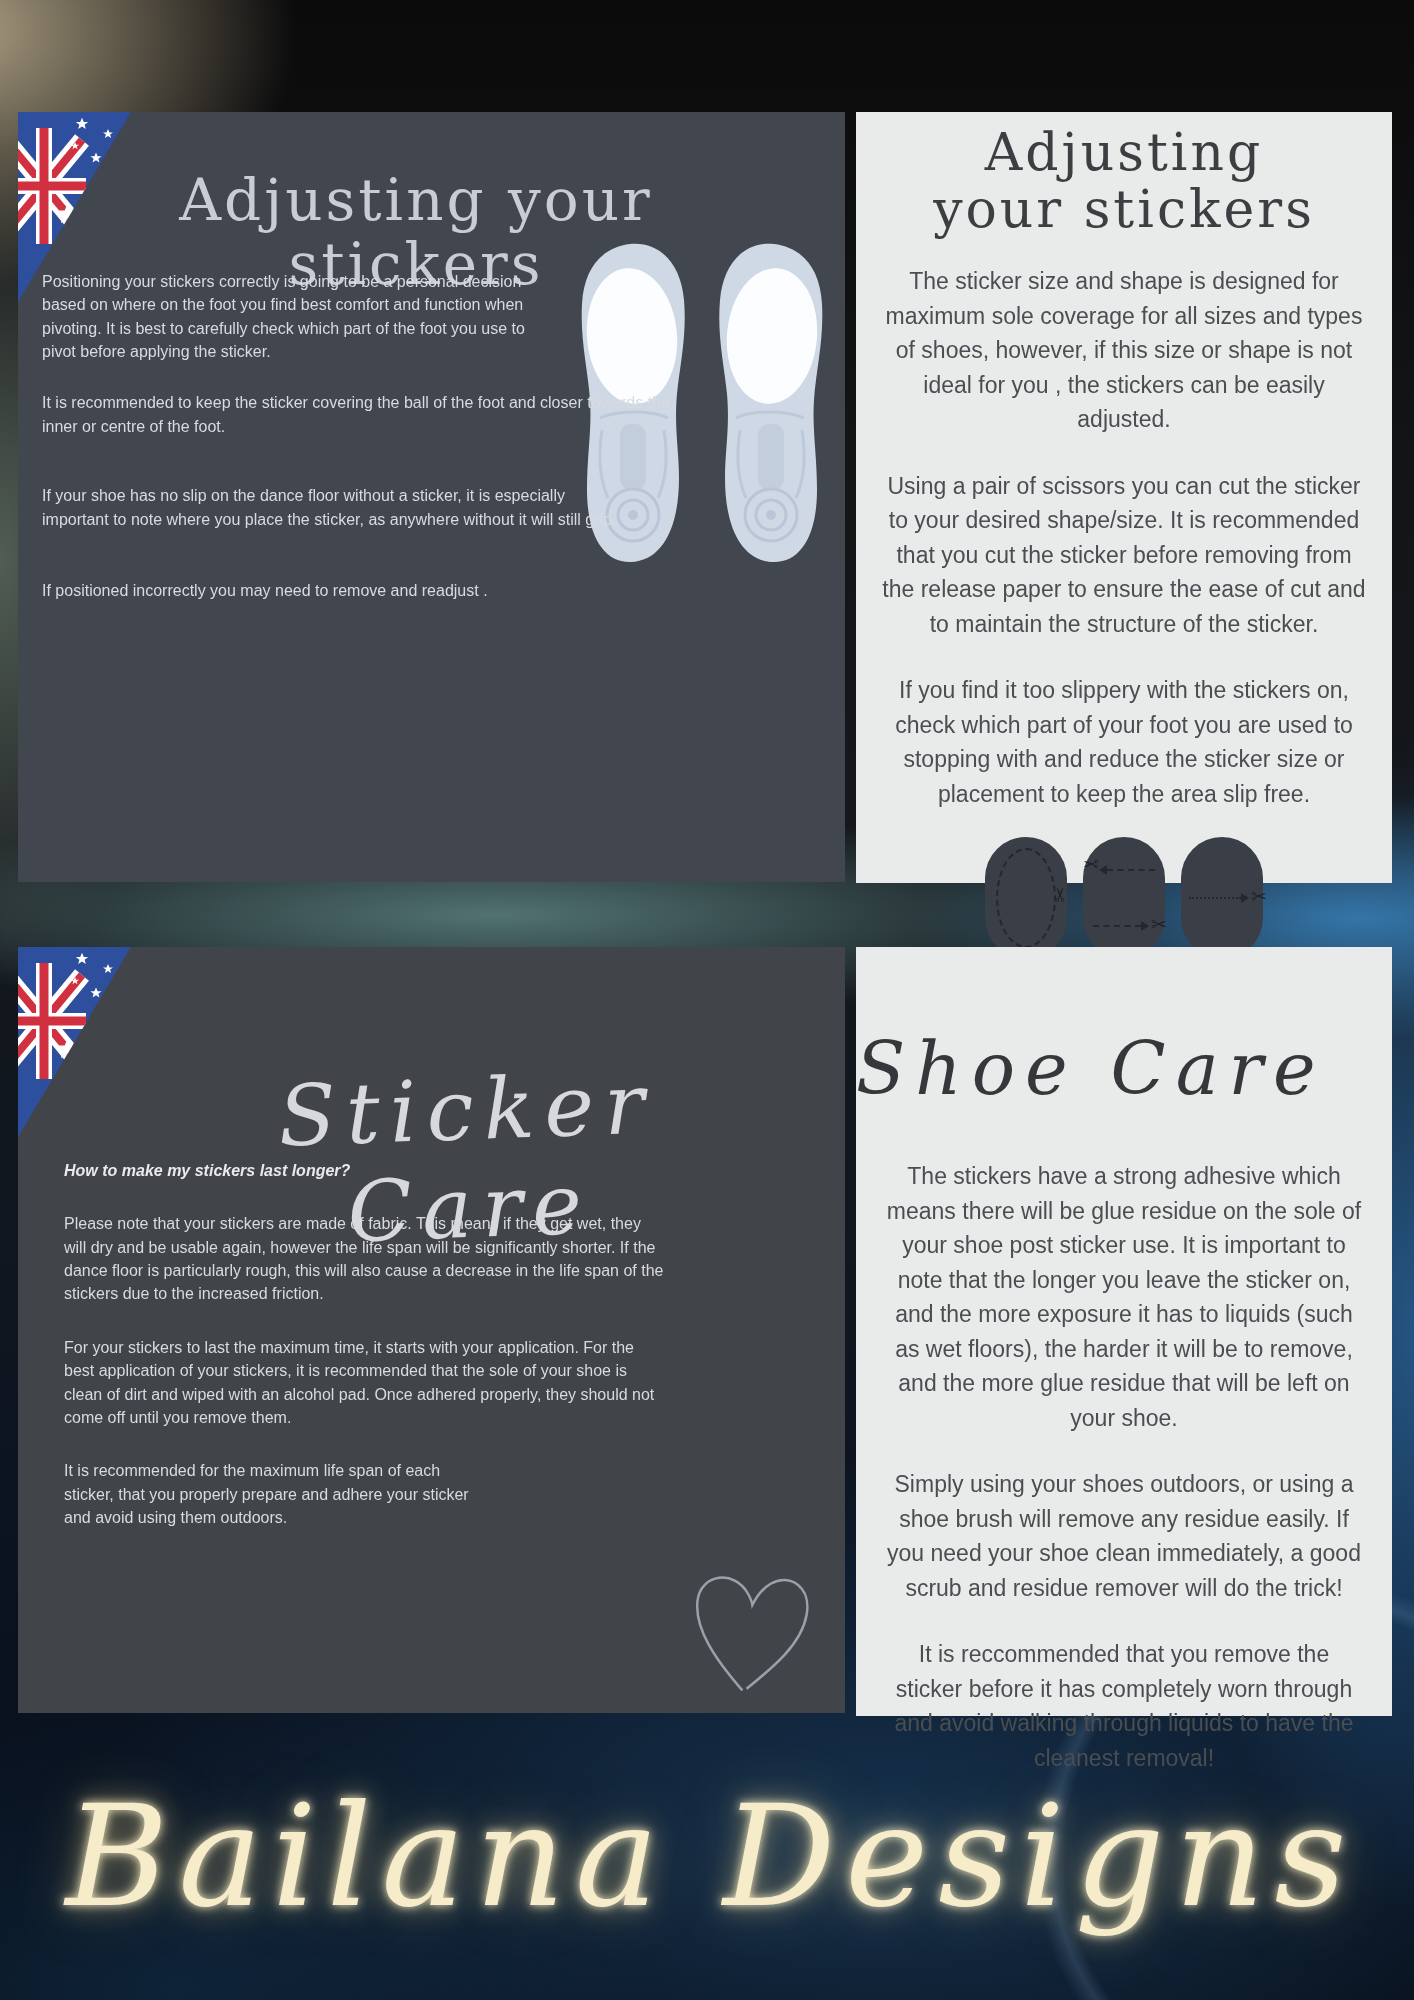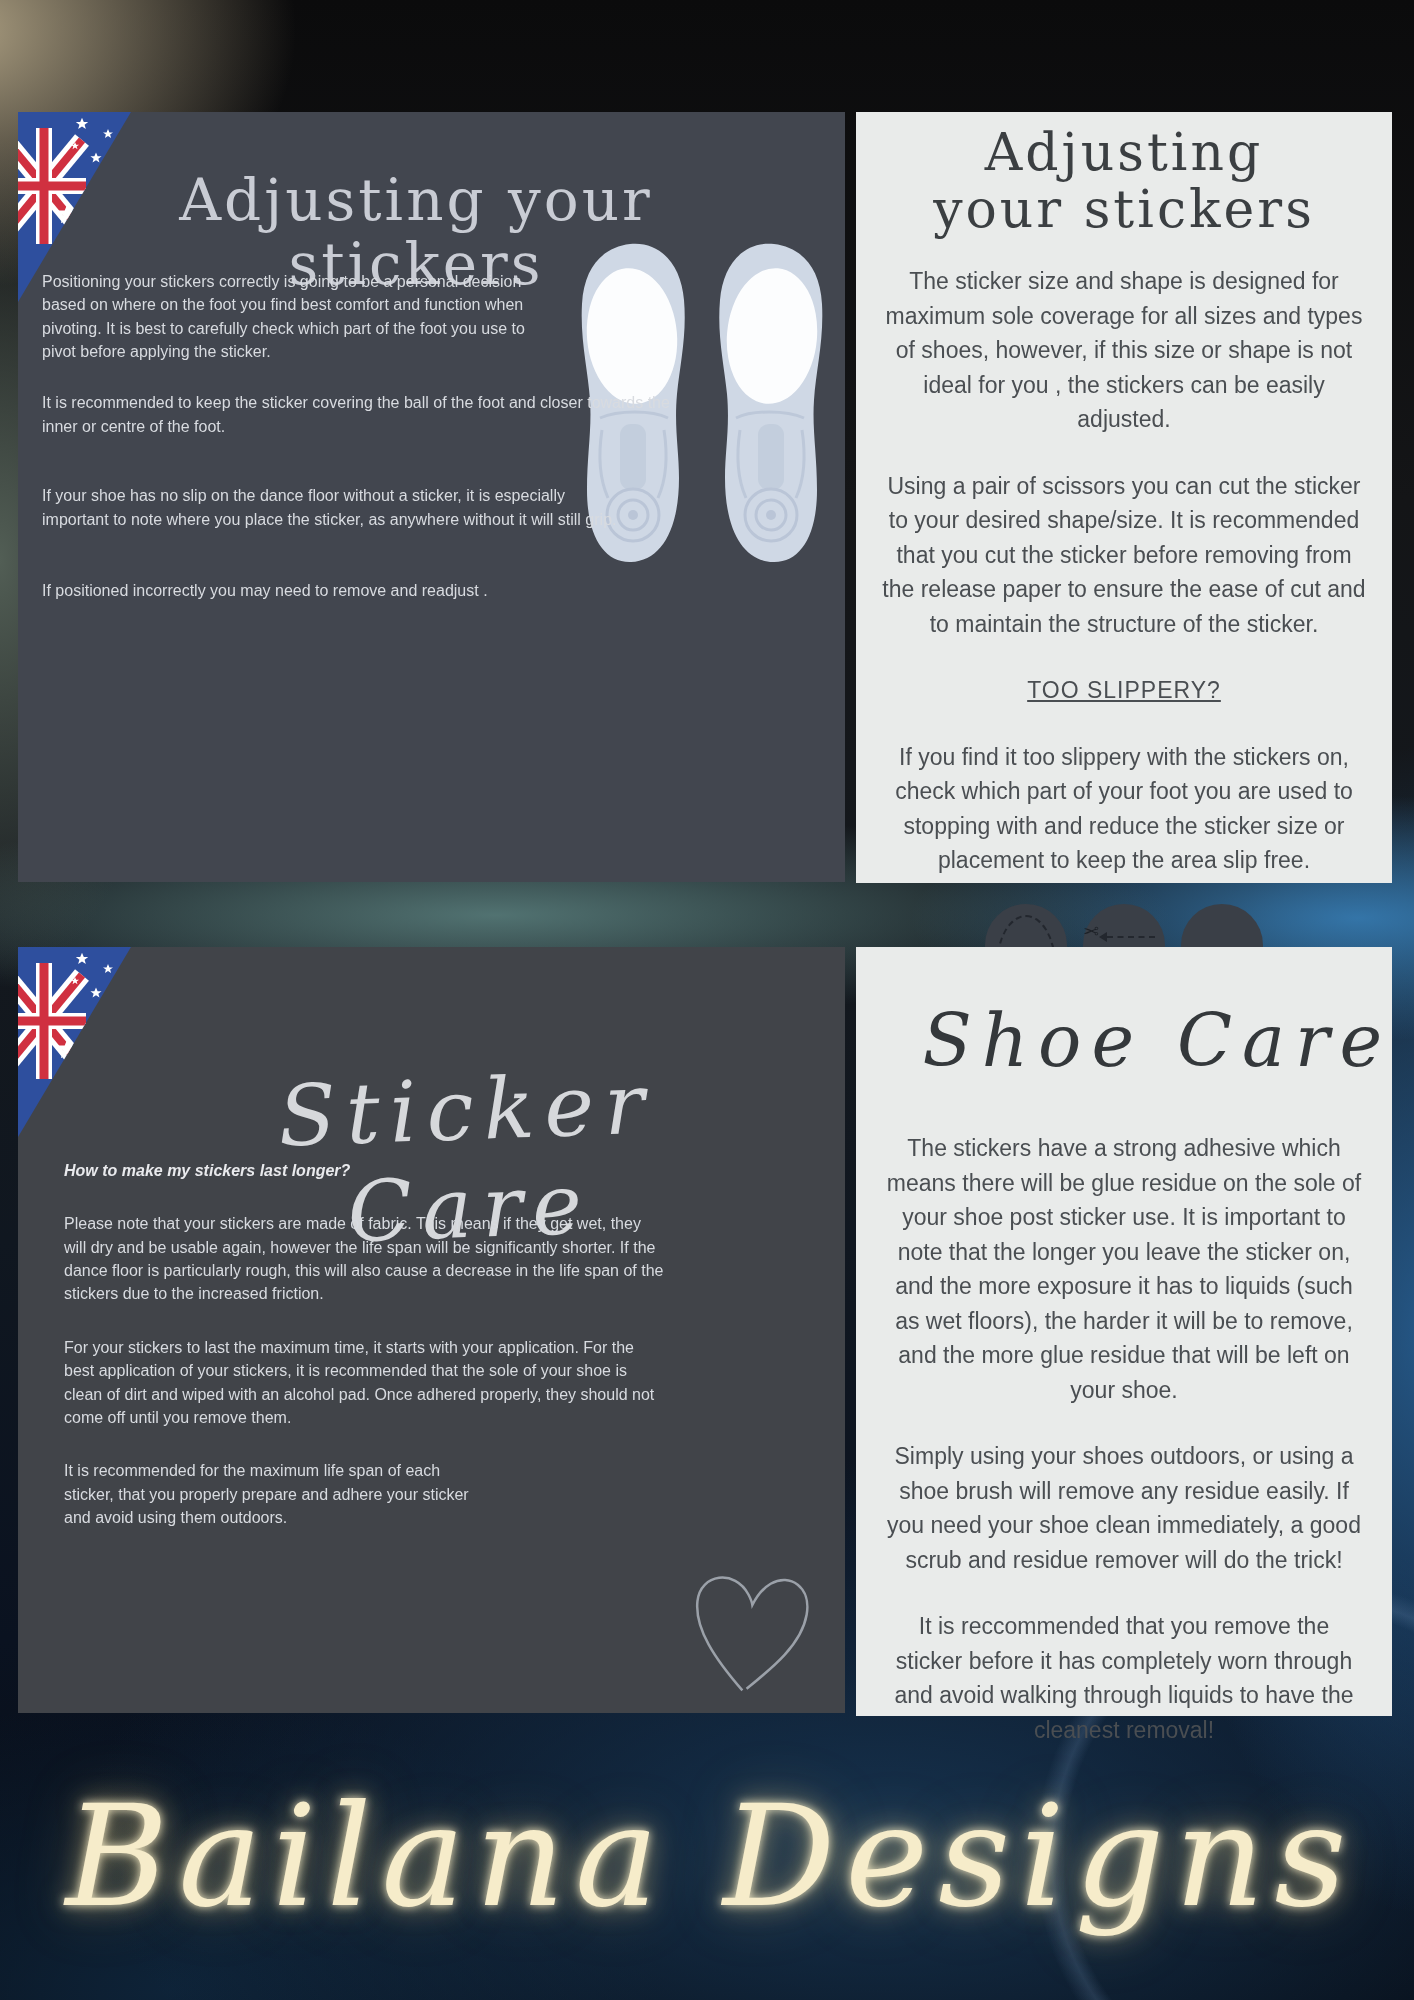--- a/index.html
+++ b/index.html
@@ -28,21 +28,21 @@
   #panel-shoe-care{left:856px;top:947px;width:536px;height:769px;}
   
   .flag{position:absolute;top:0;left:0;width:115px;height:190px;}
   
   .serif-title{font-family:"DejaVu Serif",serif;font-weight:400;letter-spacing:3px;line-height:1.1;}
   #panel-applying .serif-title{position:absolute;left:118px;top:18px;width:560px;font-size:58px;color:#c9ccd4;text-align:center;}
   #panel-adjusting .serif-title{margin:12px auto 0;font-size:52px;color:#3b3f42;text-align:center;}
   
   .script-title{font-family:"DejaVu Serif",serif;font-style:italic;font-weight:400;letter-spacing:10px;}
   #panel-sticker-care .script-title{position:absolute;left:130px;top:58px;width:640px;font-size:84px;color:#d6d8db;text-align:center;transform:rotate(-2deg);}
-  #panel-shoe-care .script-title{margin-top:52px;font-size:72px;color:#34383b;text-align:right;}
+  #panel-shoe-care .script-title{margin-top:80px;font-size:72px;color:#34383b;text-align:left;}
   
   .body-dark p{font-size:16px;line-height:1.46;color:#d8dbe0;margin:0 0 30px 0;}
   .body-light p{font-size:23px;line-height:1.5;color:#4a4e52;margin:0 0 32px 0;text-align:center;}
   .question{font-weight:bold;font-style:italic;font-size:26px;margin:0 0 6px 0;}
   .underline-head{font-size:24px;text-decoration:underline;letter-spacing:1px;color:#45494d;text-align:center;margin:0 0 6px 0;}
   
   #panel-applying .text{position:absolute;left:24px;top:158px;right:20px;}
   #panel-applying .p1{width:505px;margin-bottom:28px;}
   #panel-applying .p2{width:630px;margin-bottom:46px;}
   #panel-applying .p3{width:580px;margin-bottom:48px;}
@@ -139,21 +139,20 @@
   </section>
 
   <section class="panel light" id="panel-adjusting">
     <h1 class="serif-title">
       <span>Adjusting</span><br>
       <span>your stickers</span>
     </h1>
     <div class="text body-light">
       <p>The sticker size and shape is designed for maximum sole coverage for all sizes and  types of shoes, however, if this size or shape is not ideal for you , the stickers can be easily adjusted.</p>
       <p>Using a pair of scissors you can cut the sticker to your desired shape/size. It is recommended that you cut the sticker before removing from the release paper to ensure the ease of cut and to maintain the structure of the sticker.</p>
-      <p class="underline-head">TOO SLIPPERY?</p>
       <p style="margin-bottom:0;">If you find it too slippery with the stickers on, check which part of your foot you are used to stopping with and reduce the sticker size or placement to keep the area slip free.</p>
     </div>
     <div class="shapes-row">
       <div class="sticker-shape">
         <div class="inner-dash"></div>
         <span class="scissors" style="right:-2px;top:48px;transform:rotate(-90deg);">✂</span>
       </div>
       <div class="sticker-shape">
         <div class="cutline" style="left:24px;right:10px;top:32px;"></div>
         <div class="arrowhead left" style="left:16px;top:28px;"></div>

